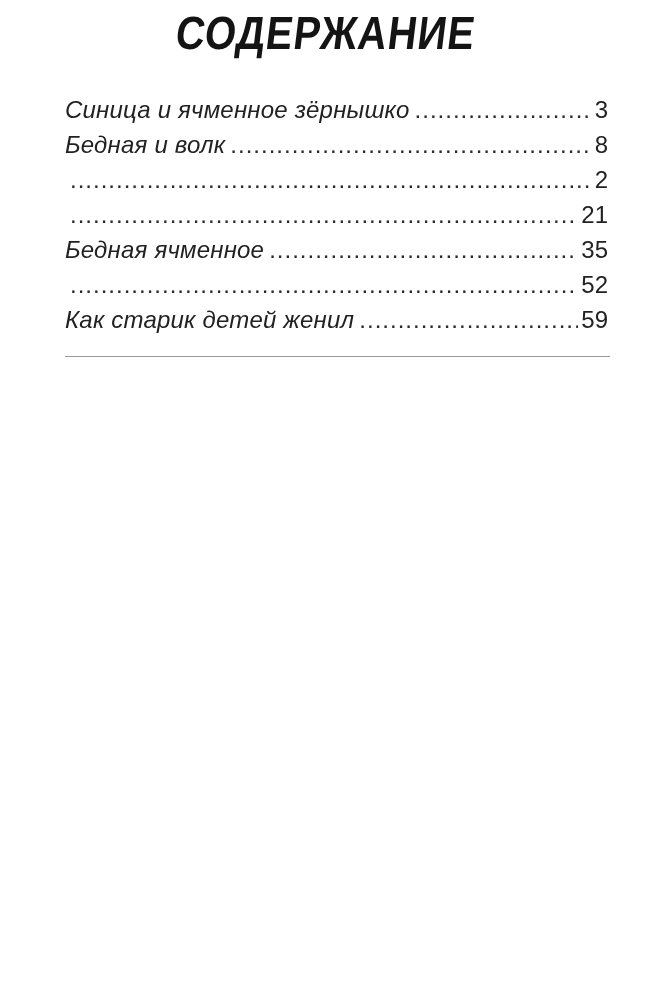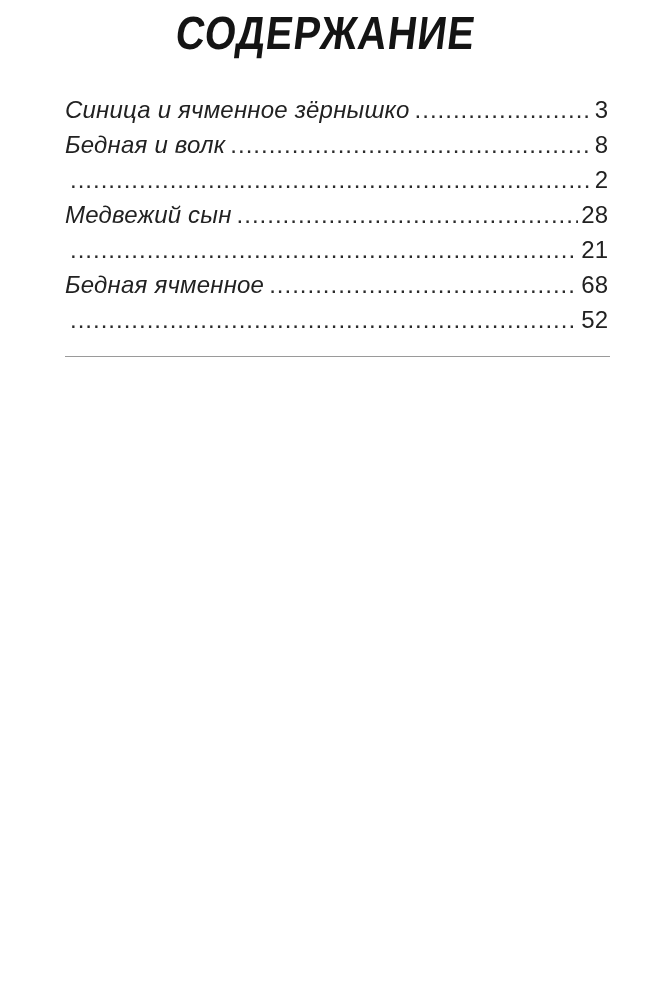--- a/index.html
+++ b/index.html
@@ -95,40 +95,40 @@
       <span class="toc-label">Бедная и волк</span>
       <span class="toc-dots"></span>
       <span class="toc-page">8</span>
     </div>
 
     <div class="toc-row">
       <span class="toc-dots"></span>
       <span class="toc-page">2</span>
     </div>
 
-    <div class="toc-row">
-      <span class="toc-label">Медвежий сын</span>
-      <span class="toc-dots"></span>
-      <span class="toc-page">28</span>
-    </div>
 
     <div class="toc-row">
       <span class="toc-dots"></span>
       <span class="toc-page">21</span>
     </div>
 
     <div class="toc-row">
       <span class="toc-label">Бедная ячменное</span>
       <span class="toc-dots"></span>
-      <span class="toc-page">68</span>
+      <span class="toc-page">35</span>
     </div>
 
     <div class="toc-row">
       <span class="toc-dots"></span>
       <span class="toc-page">52</span>
     </div>
 
+    <div class="toc-row">
+      <span class="toc-label">Как старик детей женил</span>
+      <span class="toc-dots"></span>
+      <span class="toc-page">59</span>
+    </div>
 
   </div>
 
   <div class="divider"></div>
 
 </div>
 
 </body></html>

